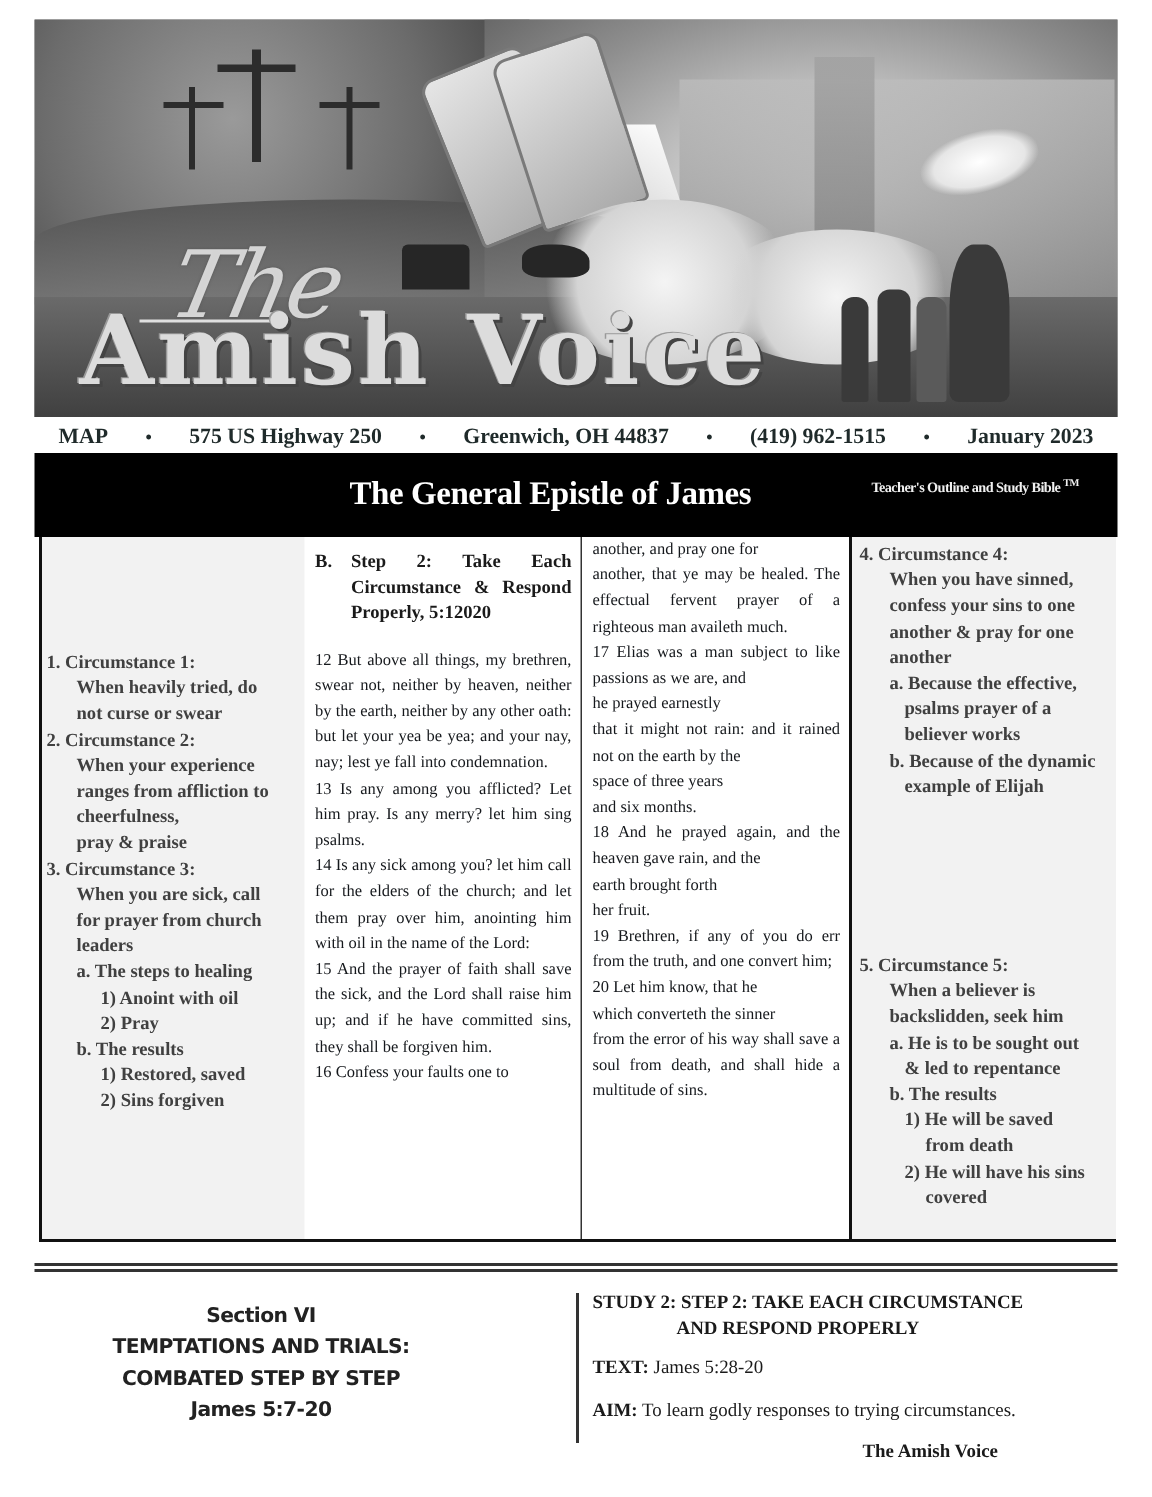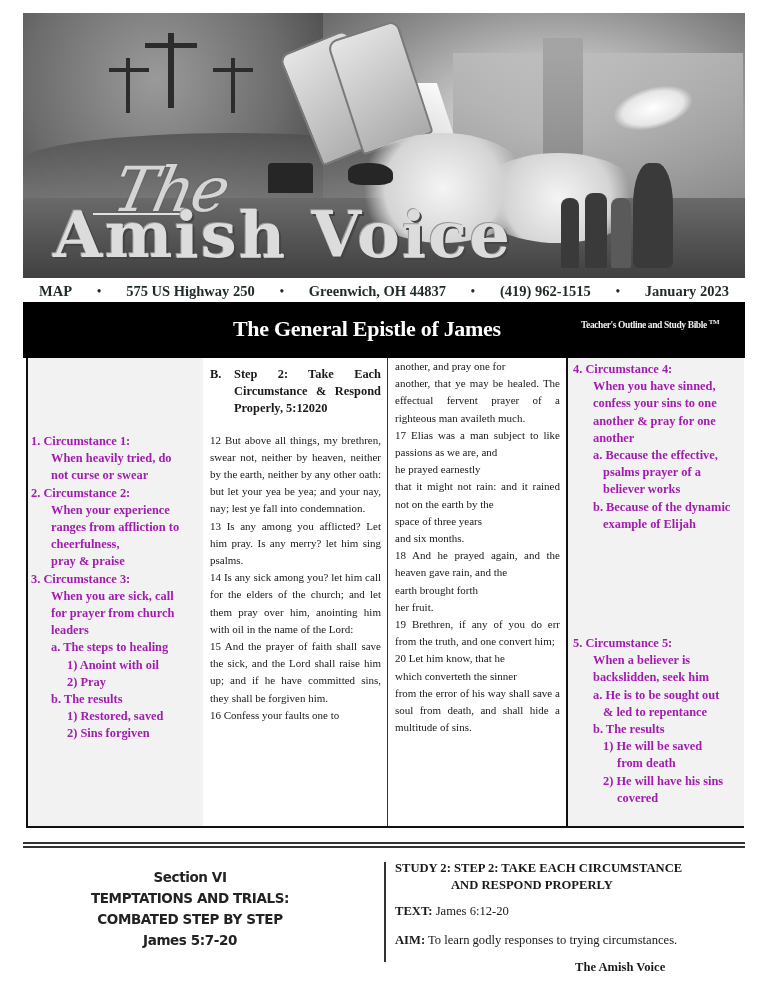--- a/index.html
+++ b/index.html
@@ -53,40 +53,40 @@
 
   
   .grid { position: absolute; left: 26px; top: 358px; width: 718px; height: 470px; box-sizing: border-box;
     border-left: 2px solid #111; border-right: 2px solid #111; border-bottom: 2px solid #111; }
   .col { position: absolute; top: 0; height: 468px; box-sizing: border-box; overflow: hidden; }
   .col1 { left: 0; width: 207px; background: #f2f2f2; border-right: 1px solid #111; padding: 75px 4px 0 3px; }
   .col2 { left: 175px; width: 185px; background: #fff; border-right: 1px solid #333; padding: 8px 6px 0 7px; }
   .col3 { left: 360px; width: 180px; background: #fff; border-right: 2px solid #111; padding: 0 6px 0 7px; }
   .col4 { left: 540px; width: 176px; background: #f2f2f2; padding: 3px 4px 0 5px; }
 
-  .outline { font-family: "Liberation Serif", serif; font-weight: bold; font-size: 12.4px; line-height: 17.2px; color: #a21caf; }
+  .outline { font-family: "Liberation Serif", serif; font-weight: bold; font-size: 12.4px; line-height: 17.2px; color: #404040; }
   .outline .l0 { padding-left: 0; }
   .outline .l1 { padding-left: 20px; }
   .outline .l2 { padding-left: 20px; }
   .outline .l3 { padding-left: 36px; }
   .outline .l2b { padding-left: 30px; }
   .outline .l3b { padding-left: 44px; }
 
   .verse { font-family: "Liberation Serif", serif; font-size: 11px; line-height: 17.2px; color: #15181c; text-align: justify; }
   .verse p { margin: 0; }
   .step-head { font-family: "Liberation Serif", serif; font-weight: bold; font-size: 12.4px; line-height: 17.2px; margin-bottom: 14px; }
   .step-head .row { display: flex; }
   .step-head .ltr { width: 24px; flex: none; }
   .step-head .txt { text-align: justify; }
 
   
   .double-rule { position: absolute; left: 23px; top: 842px; width: 722px; height: 6px; border-top: 2px solid #333; border-bottom: 2px solid #333; box-sizing: border-box; }
 
   
-  .section-block { position: absolute; left: 60px; top: 867px; width: 260px; text-align: center;
+  .section-block { position: absolute; left: 44px; top: 867px; width: 260px; text-align: center;
     font-family: "DejaVu Sans", sans-serif; font-weight: bold; font-size: 13.5px; line-height: 21px; color: #222; letter-spacing: -.4px; }
   .vdivider { position: absolute; left: 384px; top: 862px; width: 2px; height: 100px; background: #333; }
   .study-block { position: absolute; left: 395px; top: 860px; width: 350px; font-family: "Liberation Serif", serif; font-size: 12.6px; color: #1a1a1a; }
   .study-block .study-title { font-weight: bold; line-height: 17px; }
   .study-block .study-title .indent { padding-left: 56px; display: block; }
   .study-block .text-line { margin-top: 10px; }
   .study-block .aim-line { margin-top: 14px; }
   .study-block .signature { margin-top: 12px; padding-left: 180px; font-weight: bold; }
   .lbl { font-weight: bold; }
 </style>
@@ -237,16 +237,16 @@
   <div>James 5:7-20</div>
 </div>
 
 <div class="vdivider"></div>
 
 <div class="study-block">
   <div class="study-title">
     <span>STUDY 2: STEP 2: TAKE EACH CIRCUMSTANCE</span>
     <span class="indent">AND RESPOND PROPERLY</span>
   </div>
-  <div class="text-line"><span class="lbl">TEXT:</span><span> James 6:12-20</span></div>
+  <div class="text-line"><span class="lbl">TEXT:</span><span> James 5:28-20</span></div>
   <div class="aim-line"><span class="lbl">AIM:</span><span> To learn godly responses to trying circumstances.</span></div>
   <div class="signature">The Amish Voice</div>
 </div>
 
 </body></html>

